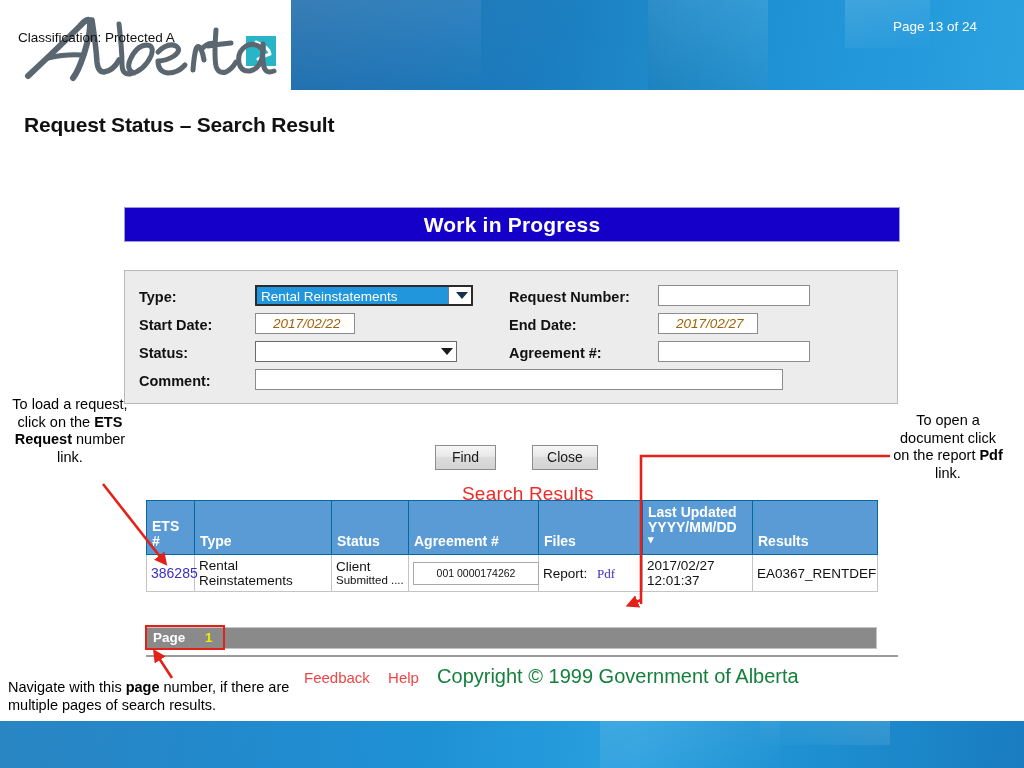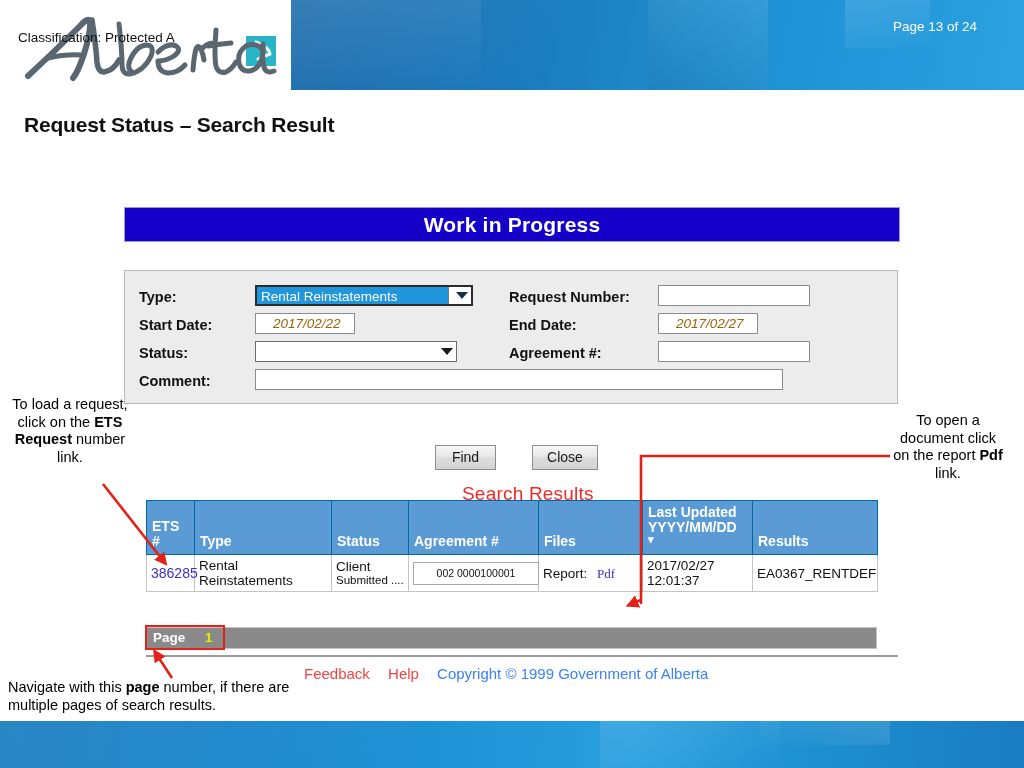--- a/index.html
+++ b/index.html
@@ -275,22 +275,22 @@
     left: 180px; top: 458px;
     font-size: 15px;
     white-space: nowrap;
   }
   #app-footer .flink {
     color: #ef4444;
     margin-right: 14px;
     margin-top: 7px;
   }
   #app-footer .fcopy {
-    color: #3b82f6;
-    font-size: 15px;
+    color: #15803d;
+    font-size: 20px;
   }
 
   
   .annot {
     position: absolute;
     color: #000000;
     font-size: 14.5px;
     line-height: 17.5px;
   }
   .annot b { font-weight: bold; }
@@ -458,21 +458,21 @@
       <tr>
         <td>
           <span class="ets-link">386285</span>
         </td>
         <td>Rental Reinstatements</td>
         <td>
           <span class="status-two">Client</span>
           <span class="status-sub">Submitted ....</span>
         </td>
         <td style="text-align:center;">
-          <span class="agr-box">002 0000100001</span>
+          <span class="agr-box">001 0000174262</span>
         </td>
         <td>
           <span>Report:</span>
           <span class="pdf-link" style="margin-left:6px;">Pdf</span>
         </td>
         <td>
           <span style="display:block">2017/02/27</span>
           <span style="display:block">12:01:37</span>
         </td>
         <td>EA0367_RENTDEF</td>

